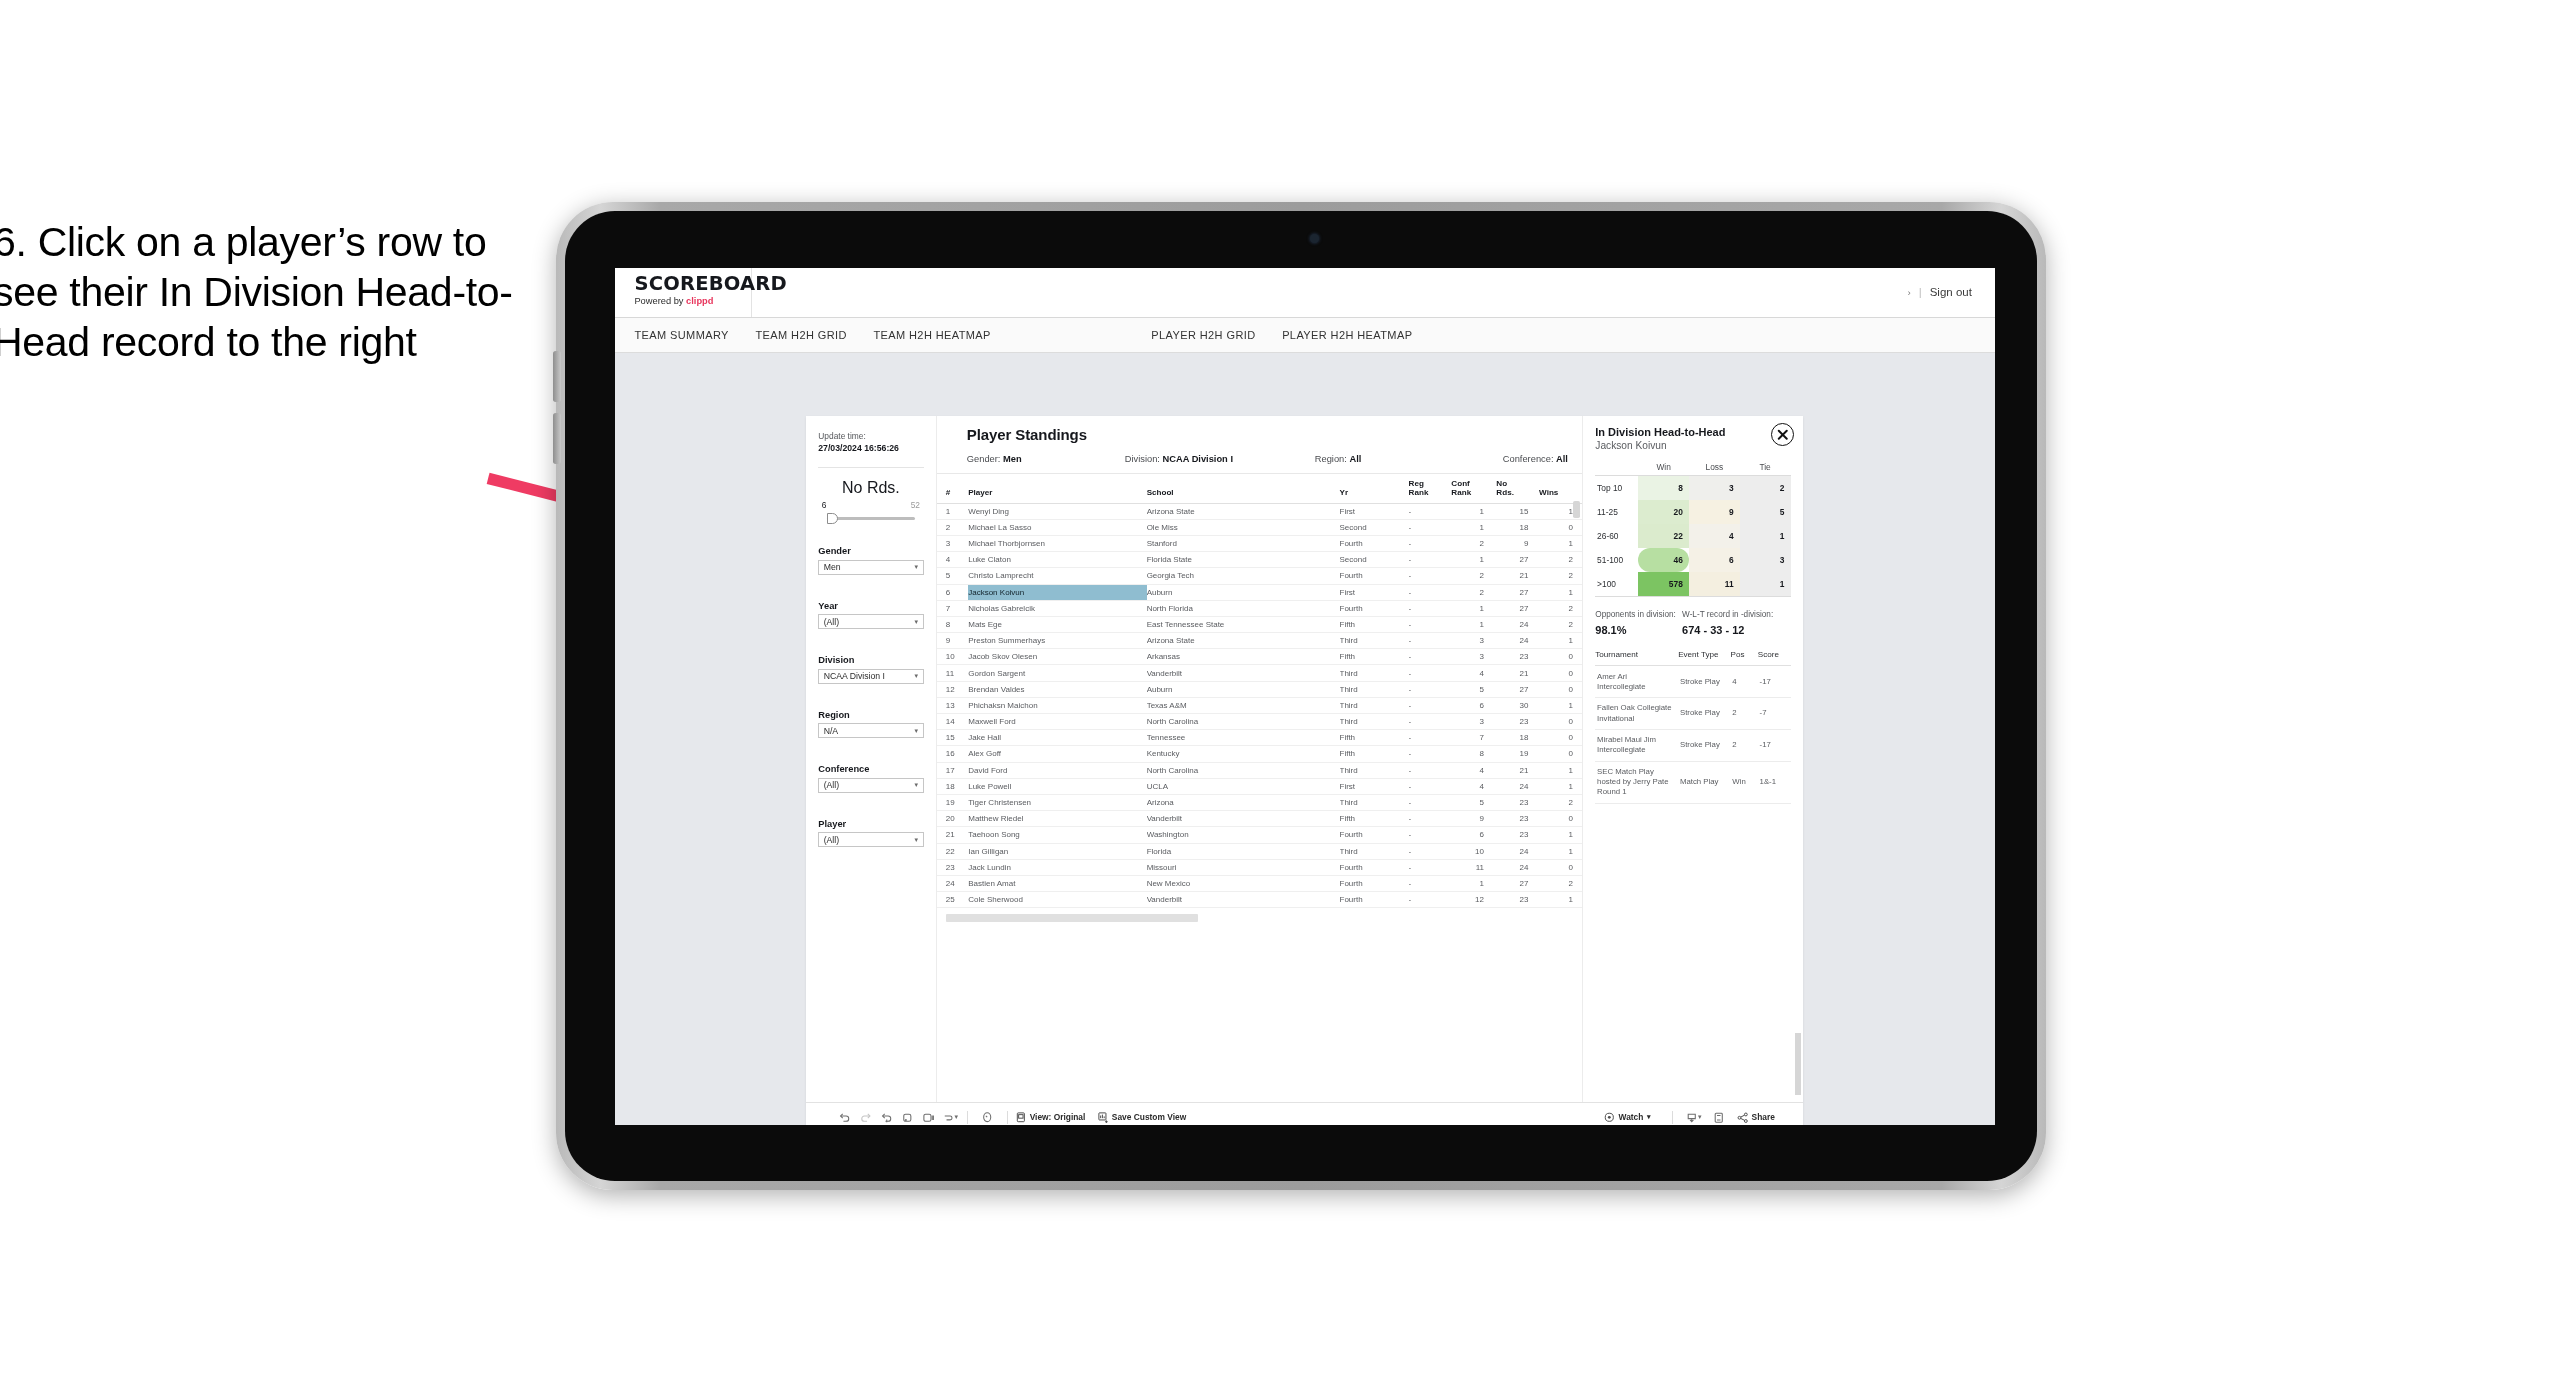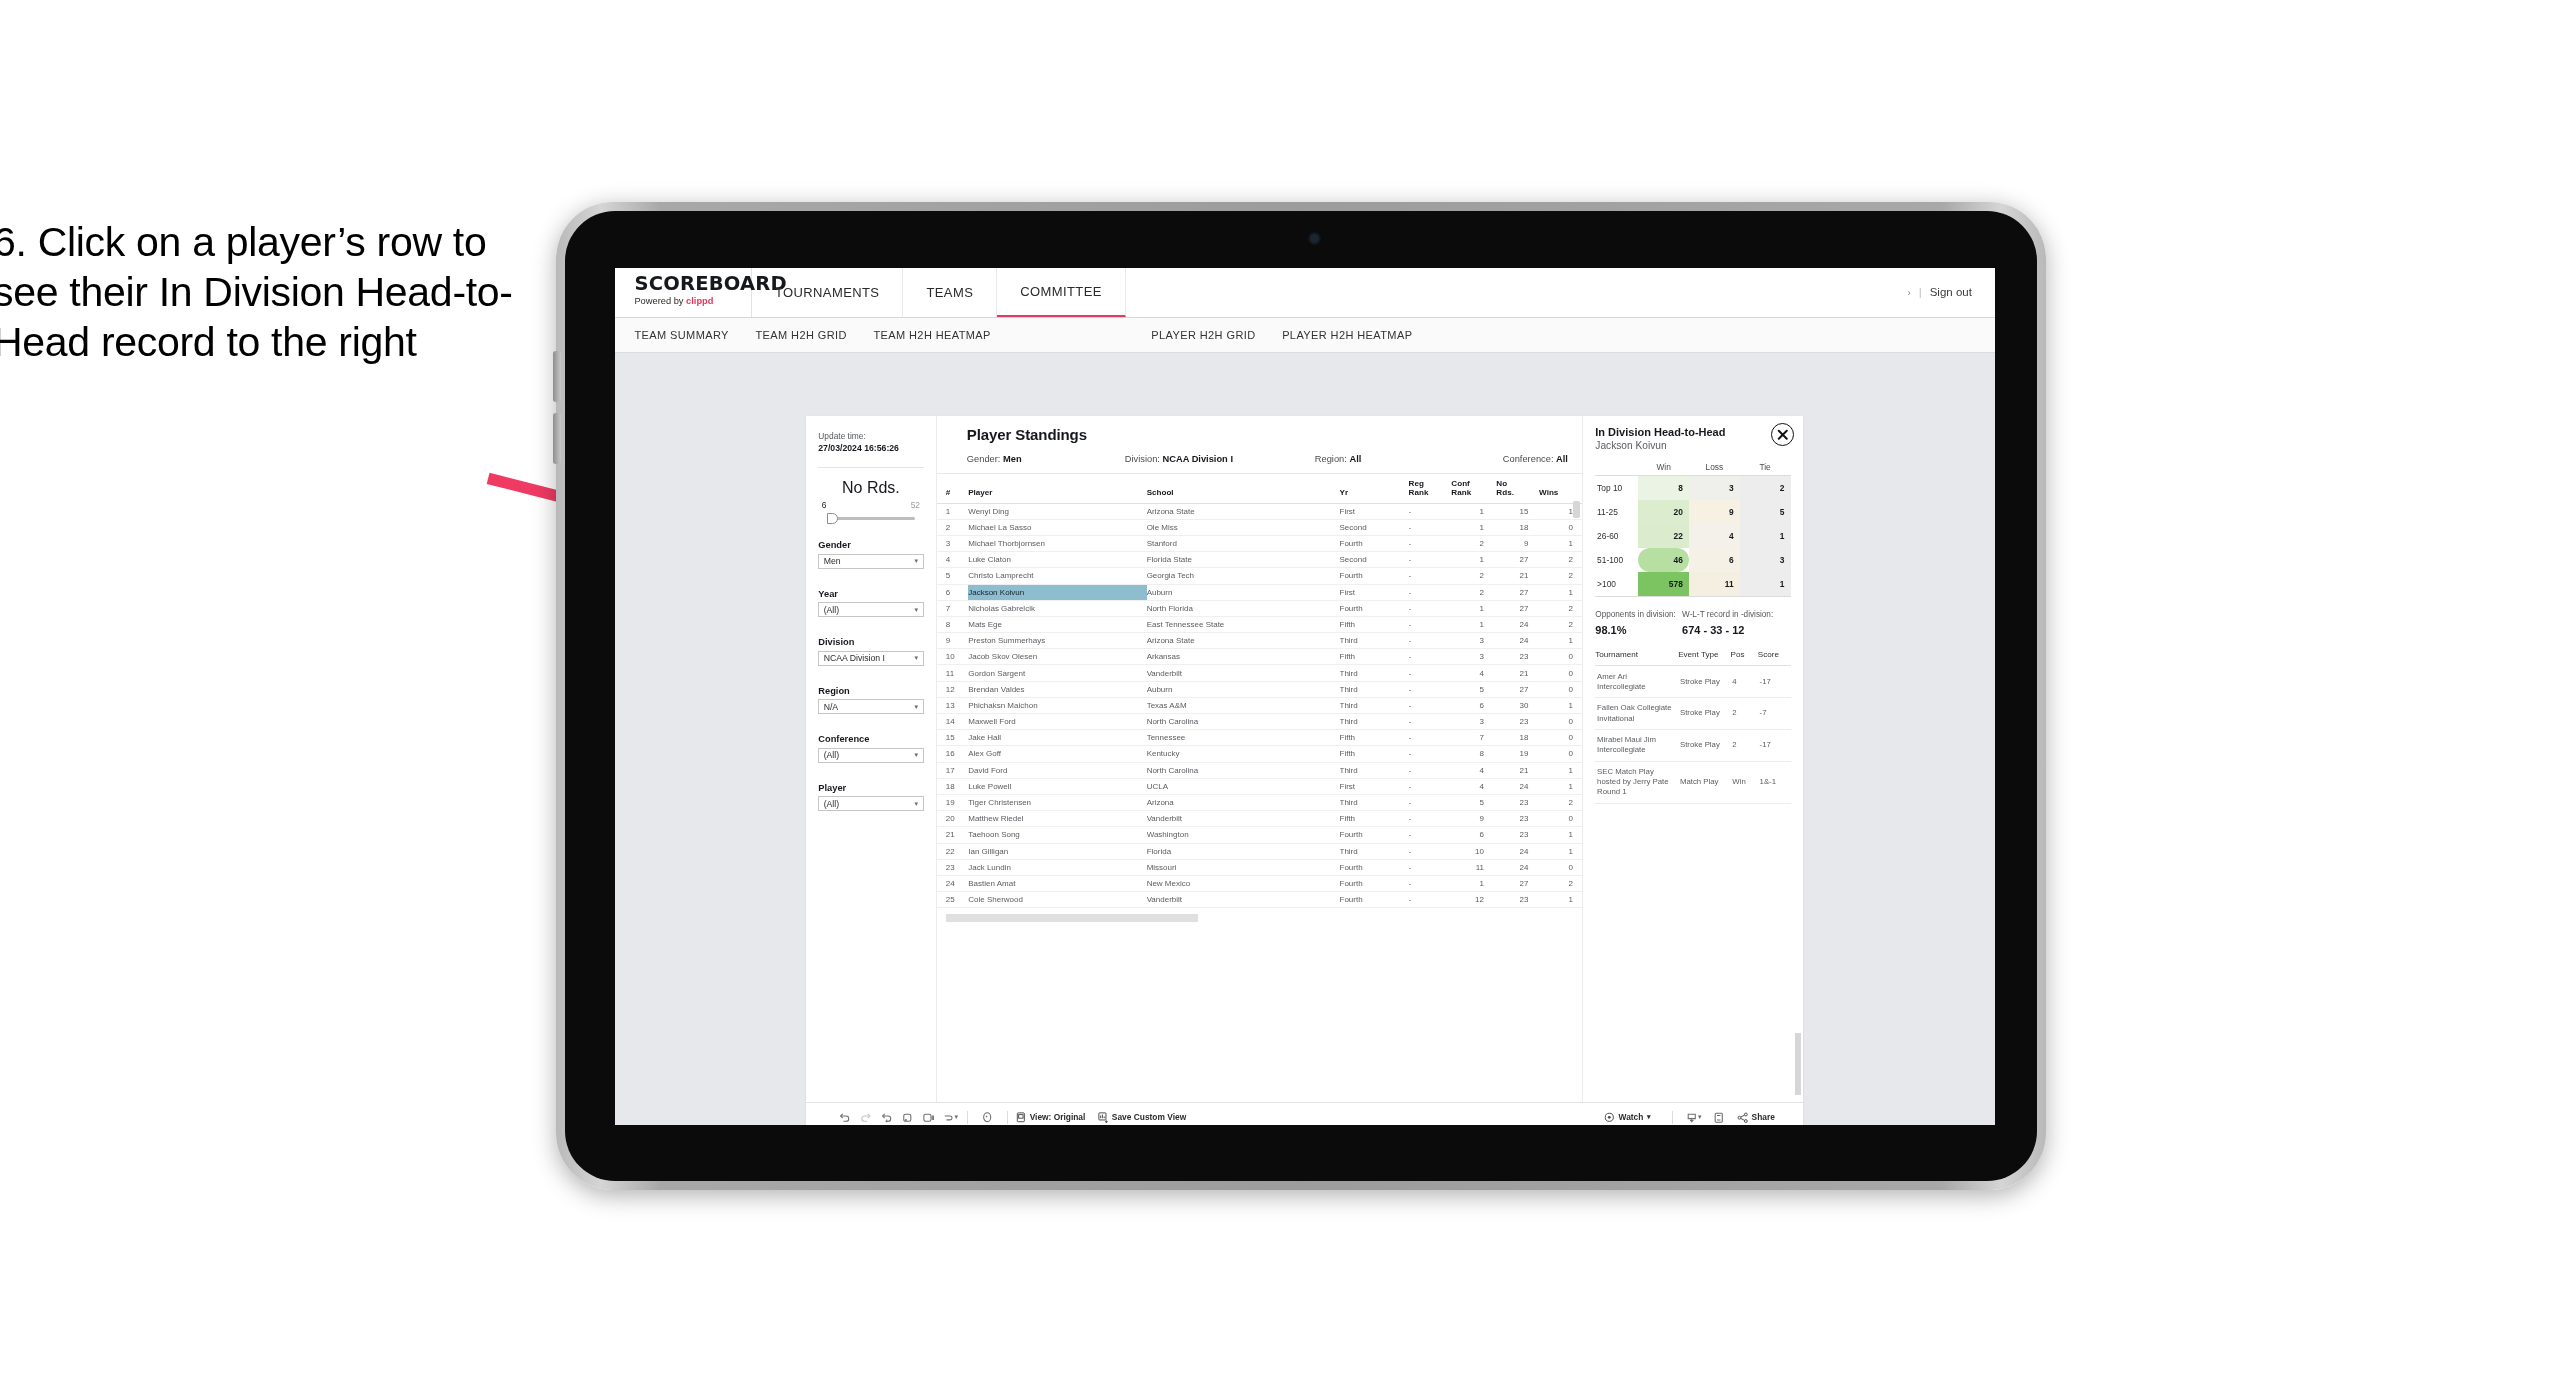--- a/index.html
+++ b/index.html
@@ -132,21 +132,21 @@
   .slider-row .hi { color: #9b9b9b; }
   .slider-track {
     position: relative; height: 3.5px; background: #bdbdbd;
     border-radius: 1.8px; margin: 7px 8.9px 0 8.9px;
   }
   .slider-knob {
     position: absolute; left: 0; top: -4px;
     width: 10.6px; height: 11.5px; background: #ffffff;
     border: 1.2px solid #8d8d8d; border-radius: 0 6.2px 6.2px 0;
   }
-  .fgroup { margin-top: 20px; }
+  .fgroup { margin-top: 26px; }
   .flabel { font-size: 9.3px; font-weight: 700; color: #16181d; margin-bottom: 3.5px; }
   .fselect {
     height: 15px; border: 0.9px solid #c6c6c6; background: #fff;
     display: flex; align-items: center; justify-content: space-between;
     padding: 0 4.4px; font-size: 8.7px; color: #2b2b2b; cursor: pointer;
   }
   .fselect .caret { color: #6b6b6b; font-size: 7px; }
 
   
   .center { flex: 1; display: flex; flex-direction: column; min-width: 0; align-items: center; }
@@ -270,25 +270,20 @@
         <div class="app">
 
           <div class="topbar">
             <div class="brand">
               <div class="brand-title">SCOREBOARD</div>
               <div class="brand-sub">
                 <span>Powered by</span>
                 <span class="clippd">clippd</span>
               </div>
             </div>
-            <nav class="topnav">
-              <a>TOURNAMENTS</a>
-              <a>TEAMS</a>
-              <a class="active">COMMITTEE</a>
-            </nav>
             <div class="topright">
               <span class="chev">›</span>
               <span class="sep">|</span>
               <span class="signout">Sign out</span>
             </div>
           </div>
 
           <div class="subnav">
             <span>TEAM SUMMARY</span>
             <span>TEAM H2H GRID</span>

